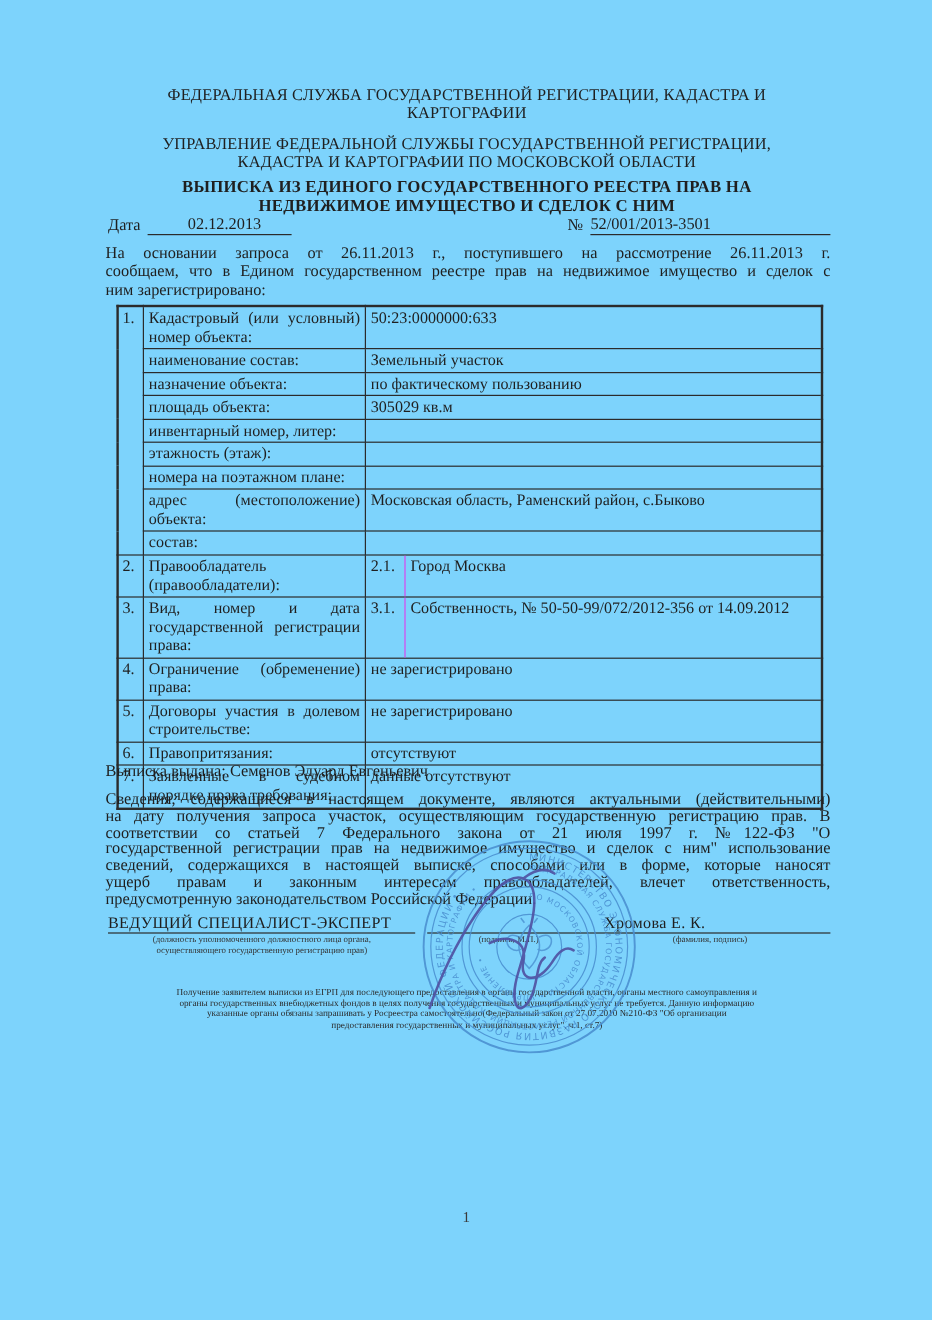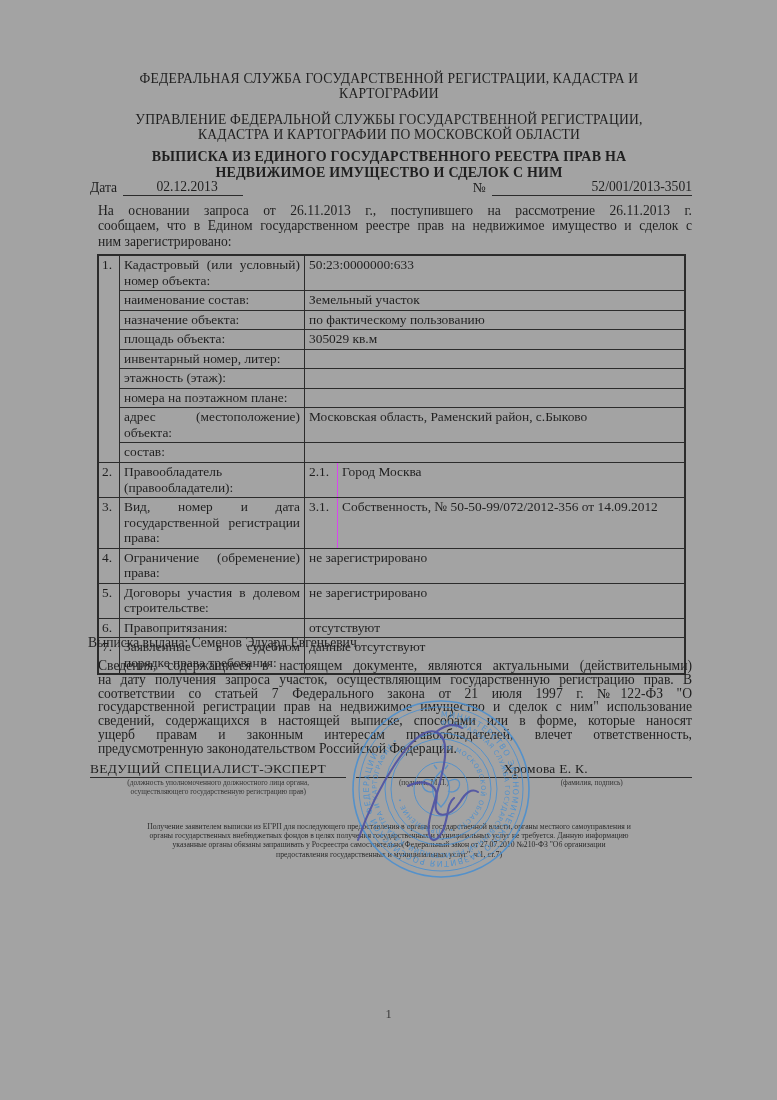--- a/index.html
+++ b/index.html
@@ -1,35 +1,35 @@
 <!DOCTYPE html>
 <html><head>
 <meta charset="utf-8">
 <style>
   html,body{margin:0;padding:0;background:#e8e8e8;}
   .page{
     position:relative;width:777px;height:1100px;margin:0 auto;
-    background:#a3a3a3;color:#1f1f1f;overflow:hidden;
+    background:#7dd3fc;color:#1f1f1f;overflow:hidden;
     font-family:"Liberation Serif","DejaVu Serif",serif;
   }
   .abs{position:absolute;}
   
   .hdr{left:86px;width:606px;text-align:center;line-height:1.12;}
   .hdr1{top:71px;font-size:13.6px;letter-spacing:.2px;}
   .hdr2{top:112px;font-size:13.6px;letter-spacing:.2px;}
   .hdr3{top:149px;font-size:14px;font-weight:bold;letter-spacing:.2px;}
   
   .dateline{top:179px;left:90px;width:602px;font-size:13.6px;display:flex;align-items:flex-end;}
-  .u{display:inline-block;border-bottom:1.2px solid #2b2b2b;text-align:right;}
+  .u{display:inline-block;border-bottom:1.2px solid #2b2b2b;text-align:left;}
   .u-date{width:112px;margin-left:6px;text-align:center;padding-left:8px;}
   .no-group{margin-left:auto;display:flex;align-items:flex-end;}
   .u-no{width:200px;margin-left:6px;}
   
   .para{left:88px;width:604px;font-size:13.6px;line-height:1.13;}
-  .para .jl{text-align:justify;text-align-last:justify;margin-left:10px;}
+  .para .jl{text-align:justify;text-align-last:justify;}
   .para .jl.last{text-align-last:left;}
   .intro{top:203px;}
   .disc{top:659px;line-height:1.015;}
   
   .tbl{top:254px;left:97px;}
   table{border-collapse:collapse;width:589px;table-layout:fixed;
         font-size:13.4px;border:2px solid #2b2b2b;}
   td{border:1px solid #2b2b2b;padding:1px 4px 2px 4px;vertical-align:top;line-height:1.16;}
   td.num{width:16px;padding:1px 1px 1px 3px;}
   td.lbl{width:176px;text-align:justify;}

